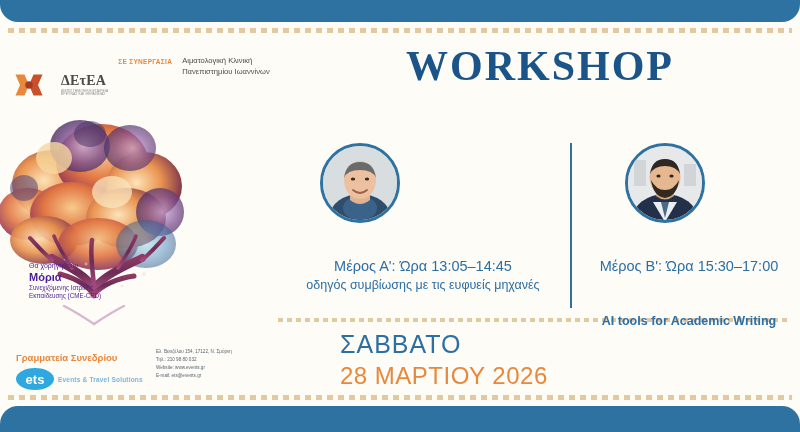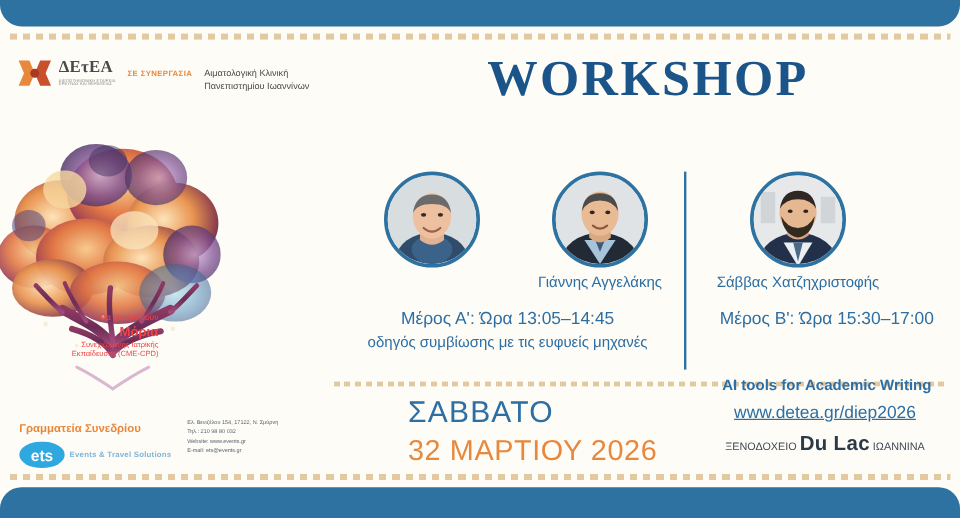--- a/index.html
+++ b/index.html
@@ -19,21 +19,21 @@
         background-image:repeating-linear-gradient(to right,#e3c9a0 0 6px,transparent 6px 11px);}
   .dots.top{top:28px;}
   .dots.bottom{bottom:32px;}
 
   
   .tree-wrap{position:absolute;left:-6px;top:88px;width:190px;height:250px;z-index:2;}
   .tree-svg{width:100%;height:100%;display:block;}
 
   
   .logo-row{position:absolute;left:14px;top:48px;display:flex;align-items:flex-start;gap:10px;z-index:8;}
-  .detea-logo{display:flex;align-items:center;gap:5px;}
+  .detea-logo{display:flex;align-items:center;gap:17px;margin-top:24px;}
   .detea-mark{width:30px;height:26px;flex:none;}
   .detea-text{display:flex;flex-direction:column;line-height:1;}
   .detea-name{font-family:"Liberation Serif",serif;font-weight:bold;font-size:14px;color:#4a4a4a;letter-spacing:.2px;}
   .detea-sub{font-size:3.4px;color:#8a8a8a;letter-spacing:.1px;margin-top:2px;white-space:nowrap;}
   .detea-sub span{display:block;}
   .synerg{font-size:6.5px;color:#e8883c;font-weight:bold;letter-spacing:.3px;
           margin-top:10px;white-space:nowrap;}
   .partner{font-size:7.6px;color:#4a4a4a;line-height:1.45;margin-top:7px;white-space:nowrap;}
   .partner span{display:block;}
 
@@ -86,22 +86,22 @@
   .sec-title{font-size:9.5px;color:#e8883c;font-weight:bold;}
   .ets-logo{display:flex;align-items:center;gap:4px;margin-top:5px;}
   .ets-mark{width:38px;height:22px;flex:none;}
   .ets-tag{font-size:6.5px;color:#7fb5d8;font-weight:bold;white-space:nowrap;letter-spacing:.2px;}
 
   .contact{position:absolute;left:156px;top:348px;z-index:8;
            font-size:4.6px;color:#5a6570;line-height:1.75;white-space:nowrap;}
   .contact span{display:block;}
 
   
-  .cme{position:absolute;left:40px;top:262px;width:92px;height:66px;z-index:9;text-align:right;
-       color:#ef4444;}
+  .cme{position:absolute;left:29px;top:262px;width:92px;height:66px;z-index:9;text-align:left;
+       color:#4c1d95;}
   .cme .l1{font-size:7px;line-height:1.25;}
   .cme .l2{font-size:11px;font-weight:bold;line-height:1.2;}
   .cme .l3{font-size:6.3px;line-height:1.3;}
 </style>
 </head>
 <body>
 
 <div class="poster">
 
   <div class="band top"></div>
@@ -219,84 +219,58 @@
           <path d="M27 54 q10 8 20 0 v-10 h-20 z" fill="#e0b193"></path>
           <ellipse cx="37" cy="34" rx="16" ry="19" fill="#edc19f"></ellipse>
           <path d="M21 32 q2 -16 16 -16 q14 0 16 16 q-3 -8 -16 -8 q-13 0 -16 8z" fill="#6b6b6b"></path>
           <ellipse cx="30" cy="33" rx="2.2" ry="1.6" fill="#3a2a22"></ellipse>
           <ellipse cx="44" cy="33" rx="2.2" ry="1.6" fill="#3a2a22"></ellipse>
           <path d="M30 44 q7 6 14 0" stroke="#9b5f4a" stroke-width="1.8" fill="none" stroke-linecap="round"></path>
         </svg>
       </div>
     </div>
 
-    <div class="sp sp2">
-      <div class="avatar">
-        <svg viewBox="0 0 74 74">
-          <rect width="74" height="74" fill="#dfe3e6"></rect>
-          <ellipse cx="37" cy="72" rx="32" ry="24" fill="#222b35"></ellipse>
-          <path d="M24 54 L37 74 L50 54 z" fill="#a8c4da"></path>
-          <path d="M33 54 L37 64 L41 54 z" fill="#3d5a78"></path>
-          <path d="M28 52 q9 8 18 0 v-10 h-18 z" fill="#d9a982"></path>
-          <ellipse cx="37" cy="32" rx="15.5" ry="18.5" fill="#e8bb95"></ellipse>
-          <path d="M22 30 q1 -15 15 -15 q14 0 15 15 q-4 -9 -15 -9 q-11 0 -15 9z" fill="#4b4b4b"></path>
-          <ellipse cx="30.5" cy="31" rx="2.1" ry="1.5" fill="#34261e"></ellipse>
-          <ellipse cx="43.5" cy="31" rx="2.1" ry="1.5" fill="#34261e"></ellipse>
-          <path d="M31 42 q6 5 12 0" stroke="#8f5540" stroke-width="1.7" fill="none" stroke-linecap="round"></path>
-        </svg>
-      </div>
-      <div class="sp-name">Γιάννης Αγγελάκης</div>
-    </div>
 
     <div class="sp sp3">
       <div class="avatar">
         <svg viewBox="0 0 74 74">
           <rect width="74" height="74" fill="#e6e8ea"></rect>
           <rect x="6" y="14" width="12" height="26" fill="#d2d5d8"></rect>
           <rect x="56" y="18" width="12" height="22" fill="#d2d5d8"></rect>
           <ellipse cx="37" cy="74" rx="33" ry="26" fill="#223049"></ellipse>
           <path d="M25 56 L37 76 L49 56 z" fill="#eceff2"></path>
           <path d="M33 56 L37 72 L41 56 z" fill="#4a6a86"></path>
           <path d="M28 50 q9 7 18 0 v-9 h-18 z" fill="#d7a57e"></path>
           <ellipse cx="37" cy="31" rx="15.5" ry="18" fill="#e6b892"></ellipse>
           <path d="M22 28 q2 -15 15 -15 q13 0 15 15 q-4 -8 -15 -8 q-11 0 -15 8z" fill="#2e2724"></path>
           <path d="M23 34 q2 16 14 18 q12 -2 14 -18 q-5 10 -14 10 q-9 0 -14 -10z" fill="#32291f"></path>
           <ellipse cx="30.5" cy="30" rx="2.1" ry="1.5" fill="#2c211b"></ellipse>
           <ellipse cx="43.5" cy="30" rx="2.1" ry="1.5" fill="#2c211b"></ellipse>
         </svg>
       </div>
-      <div class="sp-name">Σάββας Χατζηχριστοφής</div>
     </div>
 
   </div>
 
   <div class="sess sessA">
     <div class="sess-time">Μέρος Α': Ώρα 13:05–14:45</div>
     <div class="sess-desc">οδηγός συμβίωσης με τις ευφυείς μηχανές</div>
   </div>
   <div class="sess sessB">
     <div class="sess-time">Μέρος Β': Ώρα 15:30–17:00</div>
     <div class="sess-desc">AI tools for Academic Writing</div>
   </div>
 
   <div class="mid-dots"></div>
 
   <div class="date-block">
     <div class="date-day">ΣΑΒΒΑΤΟ</div>
-    <div class="date-full">32 ΜΑΡΤΙΟΥ 2026</div>
-  </div>
-
-  <div class="url-block">
-    <div class="url">www.detea.gr/diep2026</div>
-    <div class="venue">
-      <span>ΞΕΝΟΔΟΧΕΙΟ</span>
-      <span class="big">Du Lac</span>
-      <span>ΙΩΑΝΝΙΝΑ</span>
-    </div>
-  </div>
+    <div class="date-full">28 ΜΑΡΤΙΟΥ 2026</div>
+  </div>
+
 
   <div class="cme">
     <div class="l1">Θα χορηγηθούν</div>
     <div class="l2">Μόρια</div>
     <div class="l3">Συνεχιζόμενης Ιατρικής Εκπαίδευσης (CME-CPD)</div>
   </div>
 
   <div class="secretariat">
     <div class="sec-title">Γραμματεία Συνεδρίου</div>
     <div class="ets-logo">

